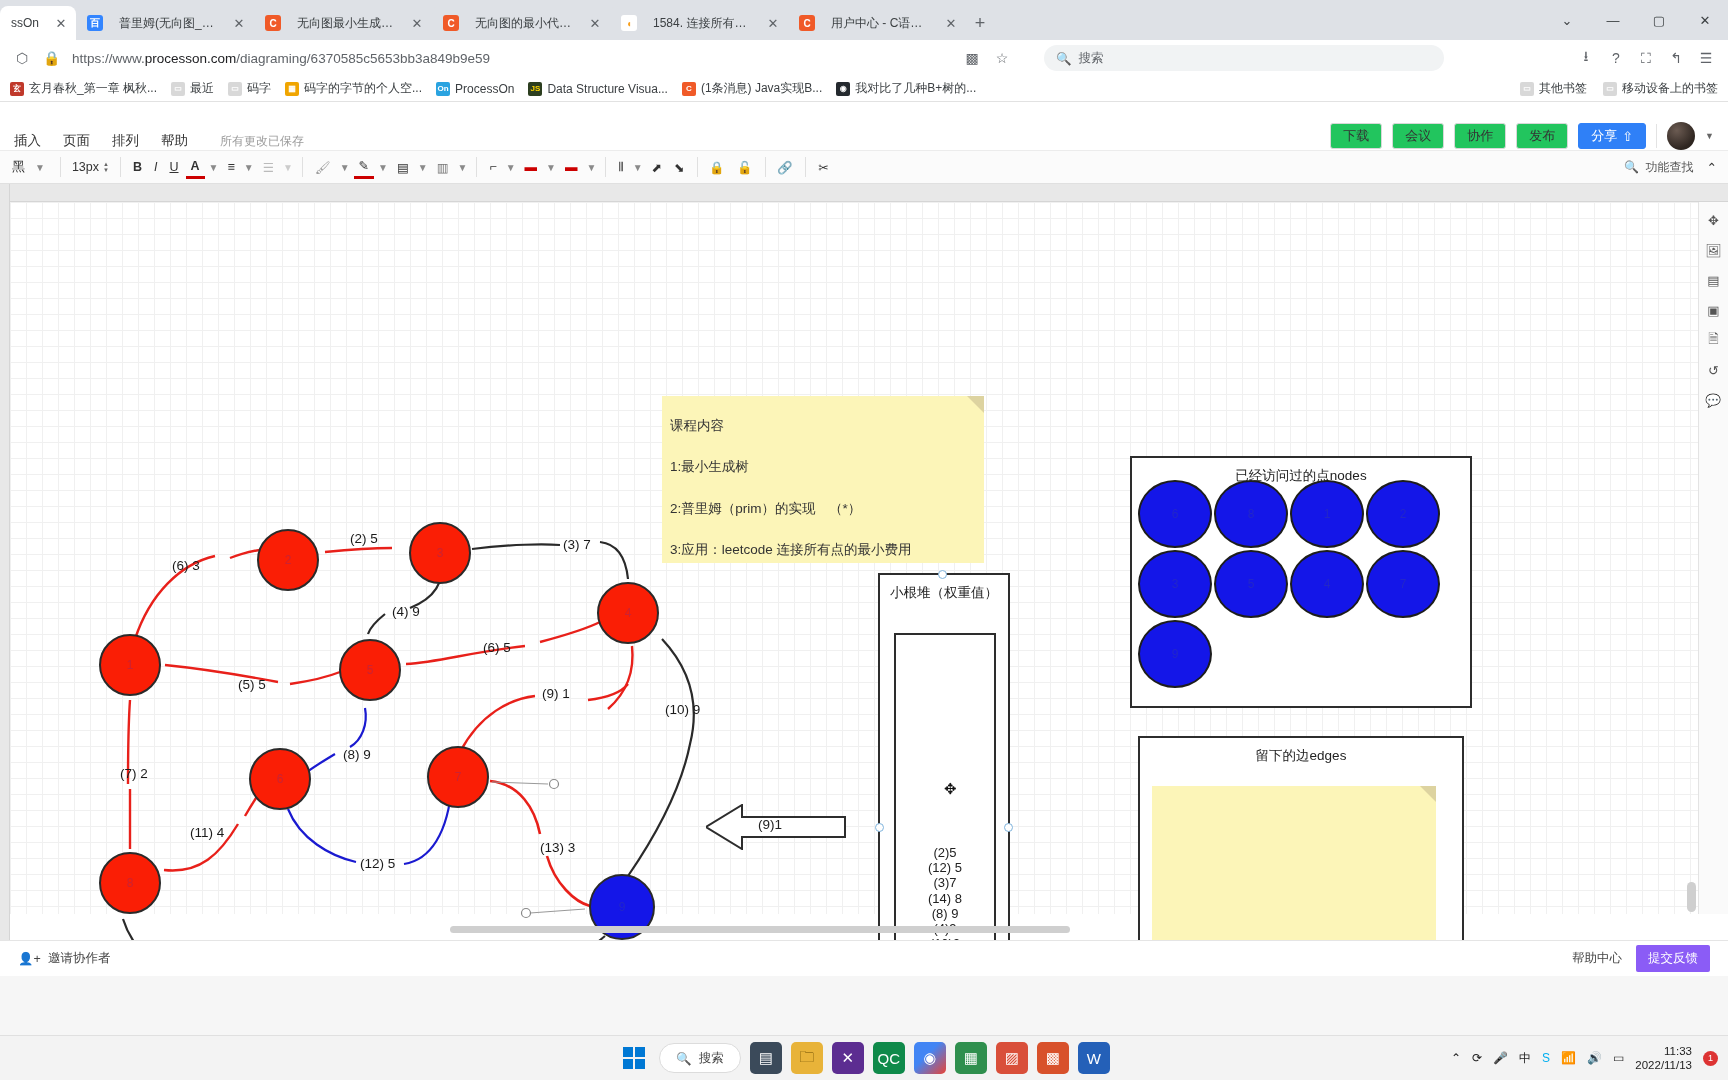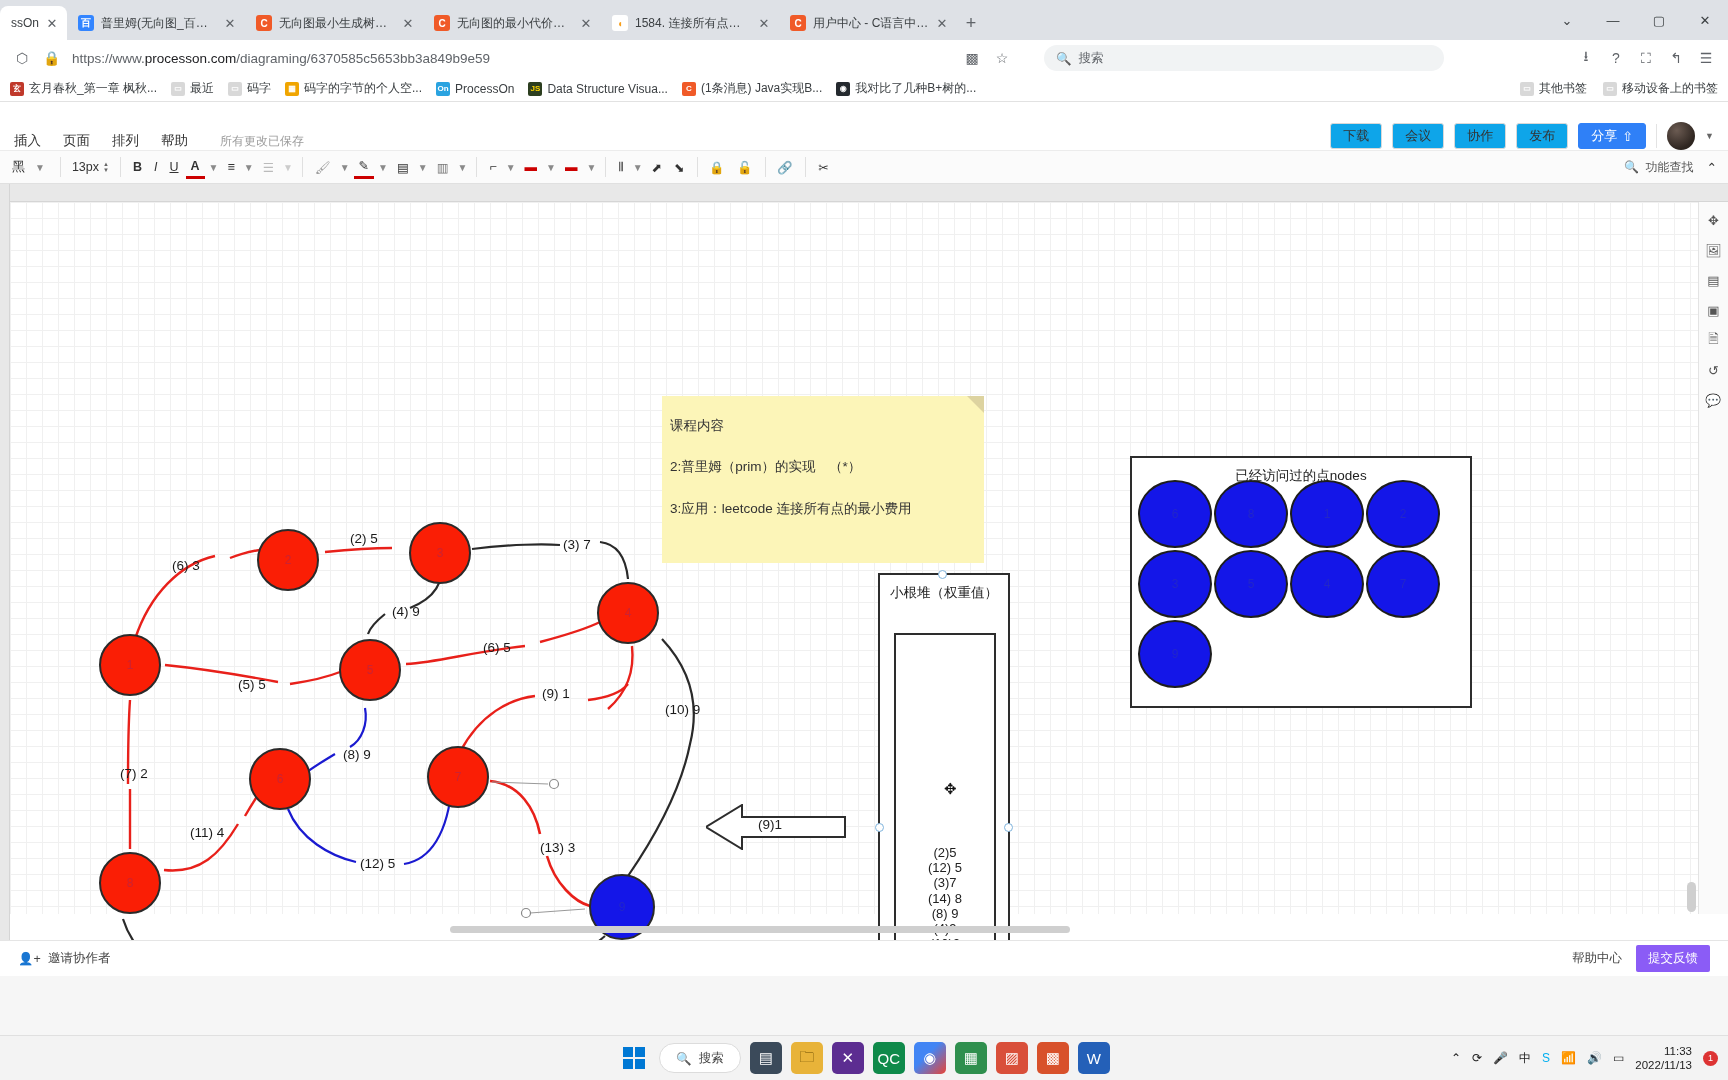--- a/index.html
+++ b/index.html
@@ -8,21 +8,21 @@
     width:1728px; height:1080px;
     font-family:"Liberation Sans", sans-serif;
     background:#f3f3f3; overflow:hidden;
     -webkit-font-smoothing:antialiased;
   }
 
   
   .browser { width:1728px; height:1035px; background:#f6f6f6; position:relative; }
 
   .tabstrip { height:40px; background:#dee1e6; display:flex; align-items:flex-end; padding-left:0; position:relative; }
-  .tab { height:34px; display:flex; align-items:center; gap:7px; padding:0 9px 0 11px;
+  .tab { height:34px; display:flex; align-items:center; gap:16px; padding:0 9px 0 11px;
          font-size:12px; color:#3c4043; background:#dee1e6; border-radius:8px 8px 0 0;
          max-width:178px; min-width:60px; position:relative; }
   .tab.active { background:#fff; }
   .tab .favicon { width:16px; height:16px; flex:0 0 16px; border-radius:3px; display:flex;
                   align-items:center; justify-content:center; font-size:10px; color:#fff; font-weight:bold; }
   .tab .ttl { overflow:hidden; white-space:nowrap; text-overflow:ellipsis; flex:1; }
   .tab .x { font-size:13px; color:#5f6368; flex:0 0 12px; text-align:center; }
   .newtab { width:28px; height:28px; display:flex; align-items:center; justify-content:center;
             font-size:18px; color:#5f6368; margin-bottom:3px; }
   .winctl { position:absolute; right:0; top:0; height:40px; display:flex; align-items:center; gap:0; }
@@ -42,21 +42,21 @@
   .bm { display:flex; align-items:center; gap:5px; white-space:nowrap; }
   .bm .bmico { width:14px; height:14px; border-radius:2px; display:flex; align-items:center;
                justify-content:center; font-size:8px; color:#fff; font-weight:bold; }
   .bm-right { margin-left:auto; display:flex; gap:16px; }
 
   
   .appbar { height:48px; background:#fff; display:flex; align-items:flex-end; padding:0 14px; position:relative; }
   .menu { display:flex; gap:22px; font-size:13.5px; color:#333; }
   .saved { font-size:12px; color:#9b9b9b; margin-left:32px; }
   .appright { margin-left:auto; display:flex; align-items:center; gap:10px; }
-  .btn { height:26px; min-width:50px; padding:0 12px; border:1px solid #d8d8d8; background:#0ea5e9;
+  .btn { height:26px; min-width:50px; padding:0 12px; border:1px solid #d8d8d8; background:#22c55e;
          border-radius:3px; font-size:13px; color:#333; display:flex; align-items:center; justify-content:center; }
   .btn.primary { background:#2f80f7; border-color:#2f80f7; color:#fff; gap:5px; }
   .vdiv { width:1px; height:24px; background:#e3e3e3; }
   .avatar { width:28px; height:28px; border-radius:50%;
             background:radial-gradient(circle at 35% 30%, #6b5b52, #2e2520 70%); }
   .caret { font-size:9px; color:#666; }
 
   
   .toolbar { height:34px; background:#fbfbfb; border-top:1px solid #ececec; border-bottom:1px solid #e0e0e0;
              display:flex; align-items:center; padding:0 6px; gap:2px; font-size:12.5px; color:#333; position:relative; }
@@ -381,20 +381,21 @@
       <line x1="492" y1="598" x2="548" y2="600" stroke="#999" stroke-width="1"></line>
       <circle cx="554" cy="600" r="4.5" fill="#fff" stroke="#888" stroke-width="1.2"></circle>
       <line x1="530" y1="729" x2="585" y2="725" stroke="#999" stroke-width="1"></line>
       <circle cx="526" cy="729" r="4.5" fill="#fff" stroke="#888" stroke-width="1.2"></circle>
     </svg>
 
 
     <div class="note note-course">
       <div class="fold"></div>
       <div class="ln">课程内容</div>
+      <div class="ln">1:最小生成树</div>
       <div class="ln">2:普里姆（prim）的实现　（*）</div>
       <div class="ln">3:应用：leetcode 连接所有点的最小费用</div>
     </div>
 
     <div class="gnode red" style="left:99px;top:450px;width:62px;height:62px">
         <span>1</span>
       </div>
     <div class="gnode red" style="left:257px;top:345px;width:62px;height:62px">
         <span>2</span>
       </div>
@@ -469,20 +470,26 @@
         <div class="gn">1</div>
         <div class="gn">2</div>
         <div class="gn">3</div>
         <div class="gn">5</div>
         <div class="gn">4</div>
         <div class="gn">7</div>
         <div class="gn">9</div>
       </div>
     </div>
 
+    <div class="panel edgespanel">
+      <div class="ptitle">留下的边edges</div>
+      <div class="edgesnote">
+        <div class="fold"></div>
+      </div>
+    </div>
 
     <div class="sidedock">
       <div class="dockbtn">✥</div>
       <div class="dockbtn">🖼</div>
       <div class="dockbtn">▤</div>
       <div class="dockbtn">▣</div>
       <div class="dockbtn">🗎</div>
       <div class="dockbtn">↺</div>
       <div class="dockbtn">💬</div>
     </div>

